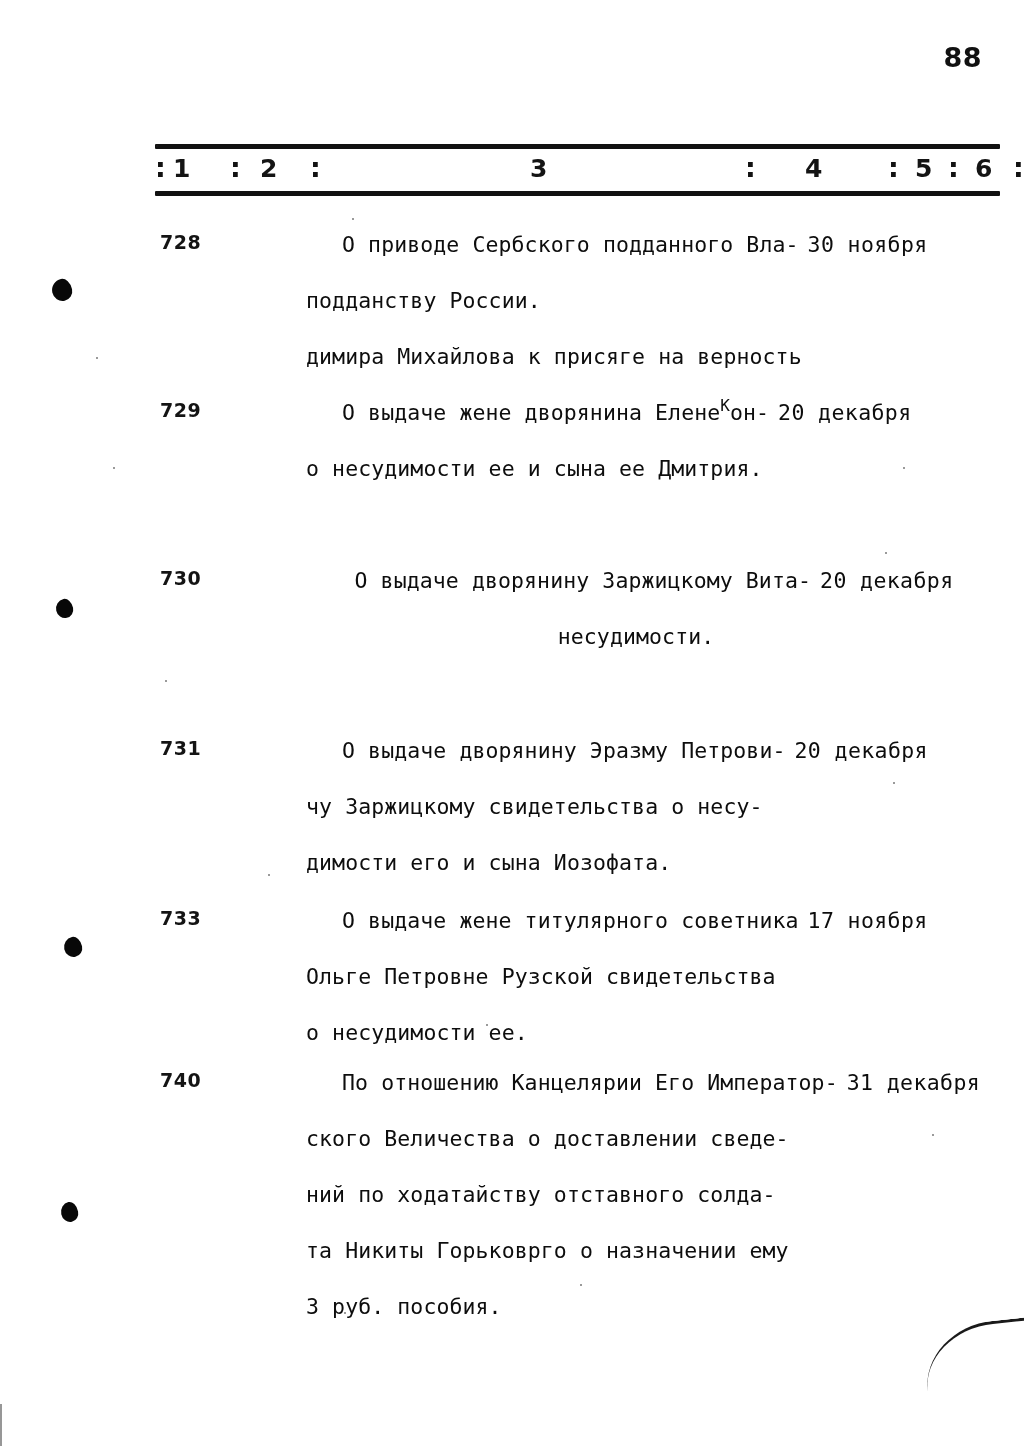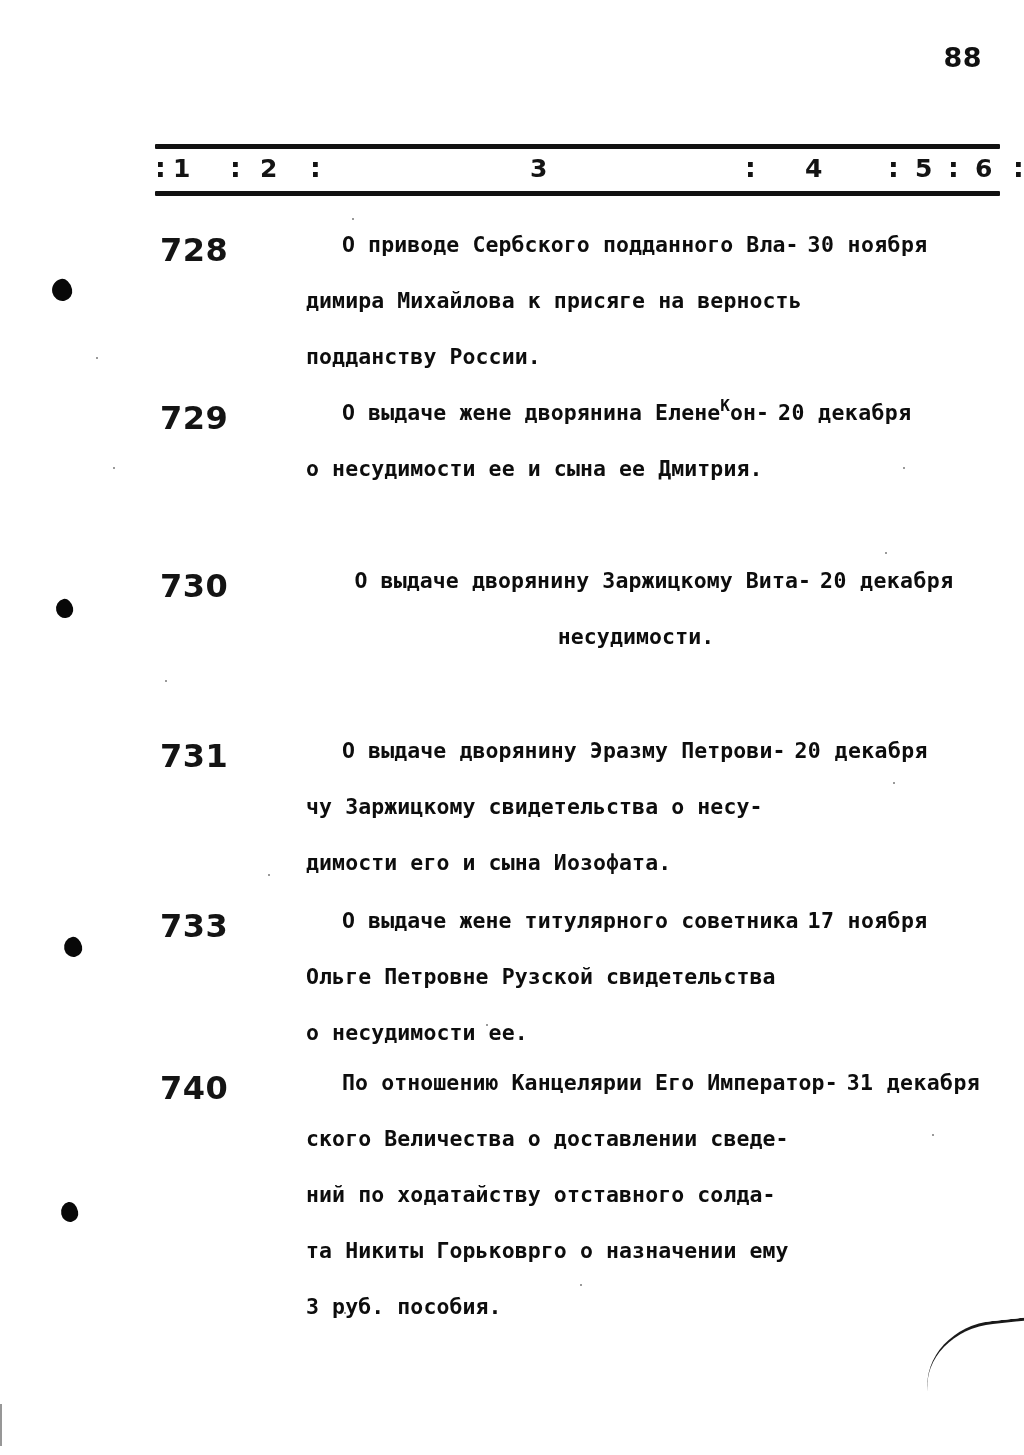--- a/index.html
+++ b/index.html
@@ -104,41 +104,40 @@
   .entry {
     position: relative;
     width: 1024px;
   }
 
   .entry-number {
     position: absolute;
     left: 160px;
     top: 14px;
     font-family: "DejaVu Sans", "Liberation Sans", sans-serif;
-    font-size: 32px;
+    font-size: 19px;
     font-weight: 600;
     letter-spacing: 0.5px;
     color: #141414;
   }
 
   .entry-body {
     position: relative;
     margin-left: 306px;
     width: 660px;
   }
 
   .line {
     position: relative;
     height: 56px;
     white-space: nowrap;
     font-size: 21.5px;
     line-height: 56px;
     letter-spacing: 0.1px;
     color: #0d0d0d;
-    font-weight: bold;
   }
 
   .line .desc {
     display: inline-block;
   }
 
   .line .desc.indent {
     padding-left: 36px;
   }
 
@@ -227,22 +226,22 @@
     </div>
     <div class="rule rule-bottom"></div>
   </div>
 
   <div class="entries">
 
     <div class="entry" style="height:168px;">
       <div class="entry-number">728</div>
       <div class="entry-body">
         <div class="line"><span class="desc indent">О приводе Сербского подданного Вла-</span><span class="date">30 ноября</span></div>
+        <div class="line"><span class="desc">подданству России.</span></div>
         <div class="line"><span class="desc">димира Михайлова к присяге на верность</span></div>
-        <div class="line"><span class="desc">подданству России.</span></div>
       </div>
     </div>
 
     <div class="entry" style="height:168px;">
       <div class="entry-number">729</div>
       <div class="entry-body">
         <div class="line"><span class="desc indent">О выдаче жене дворянина Елене</span><span class="sup-k">К</span><span>он-</span><span class="date">20 декабря</span></div>
         <div class="line"><span class="desc">о несудимости ее и сына ее Дмитрия.</span></div>
       </div>
     </div>

